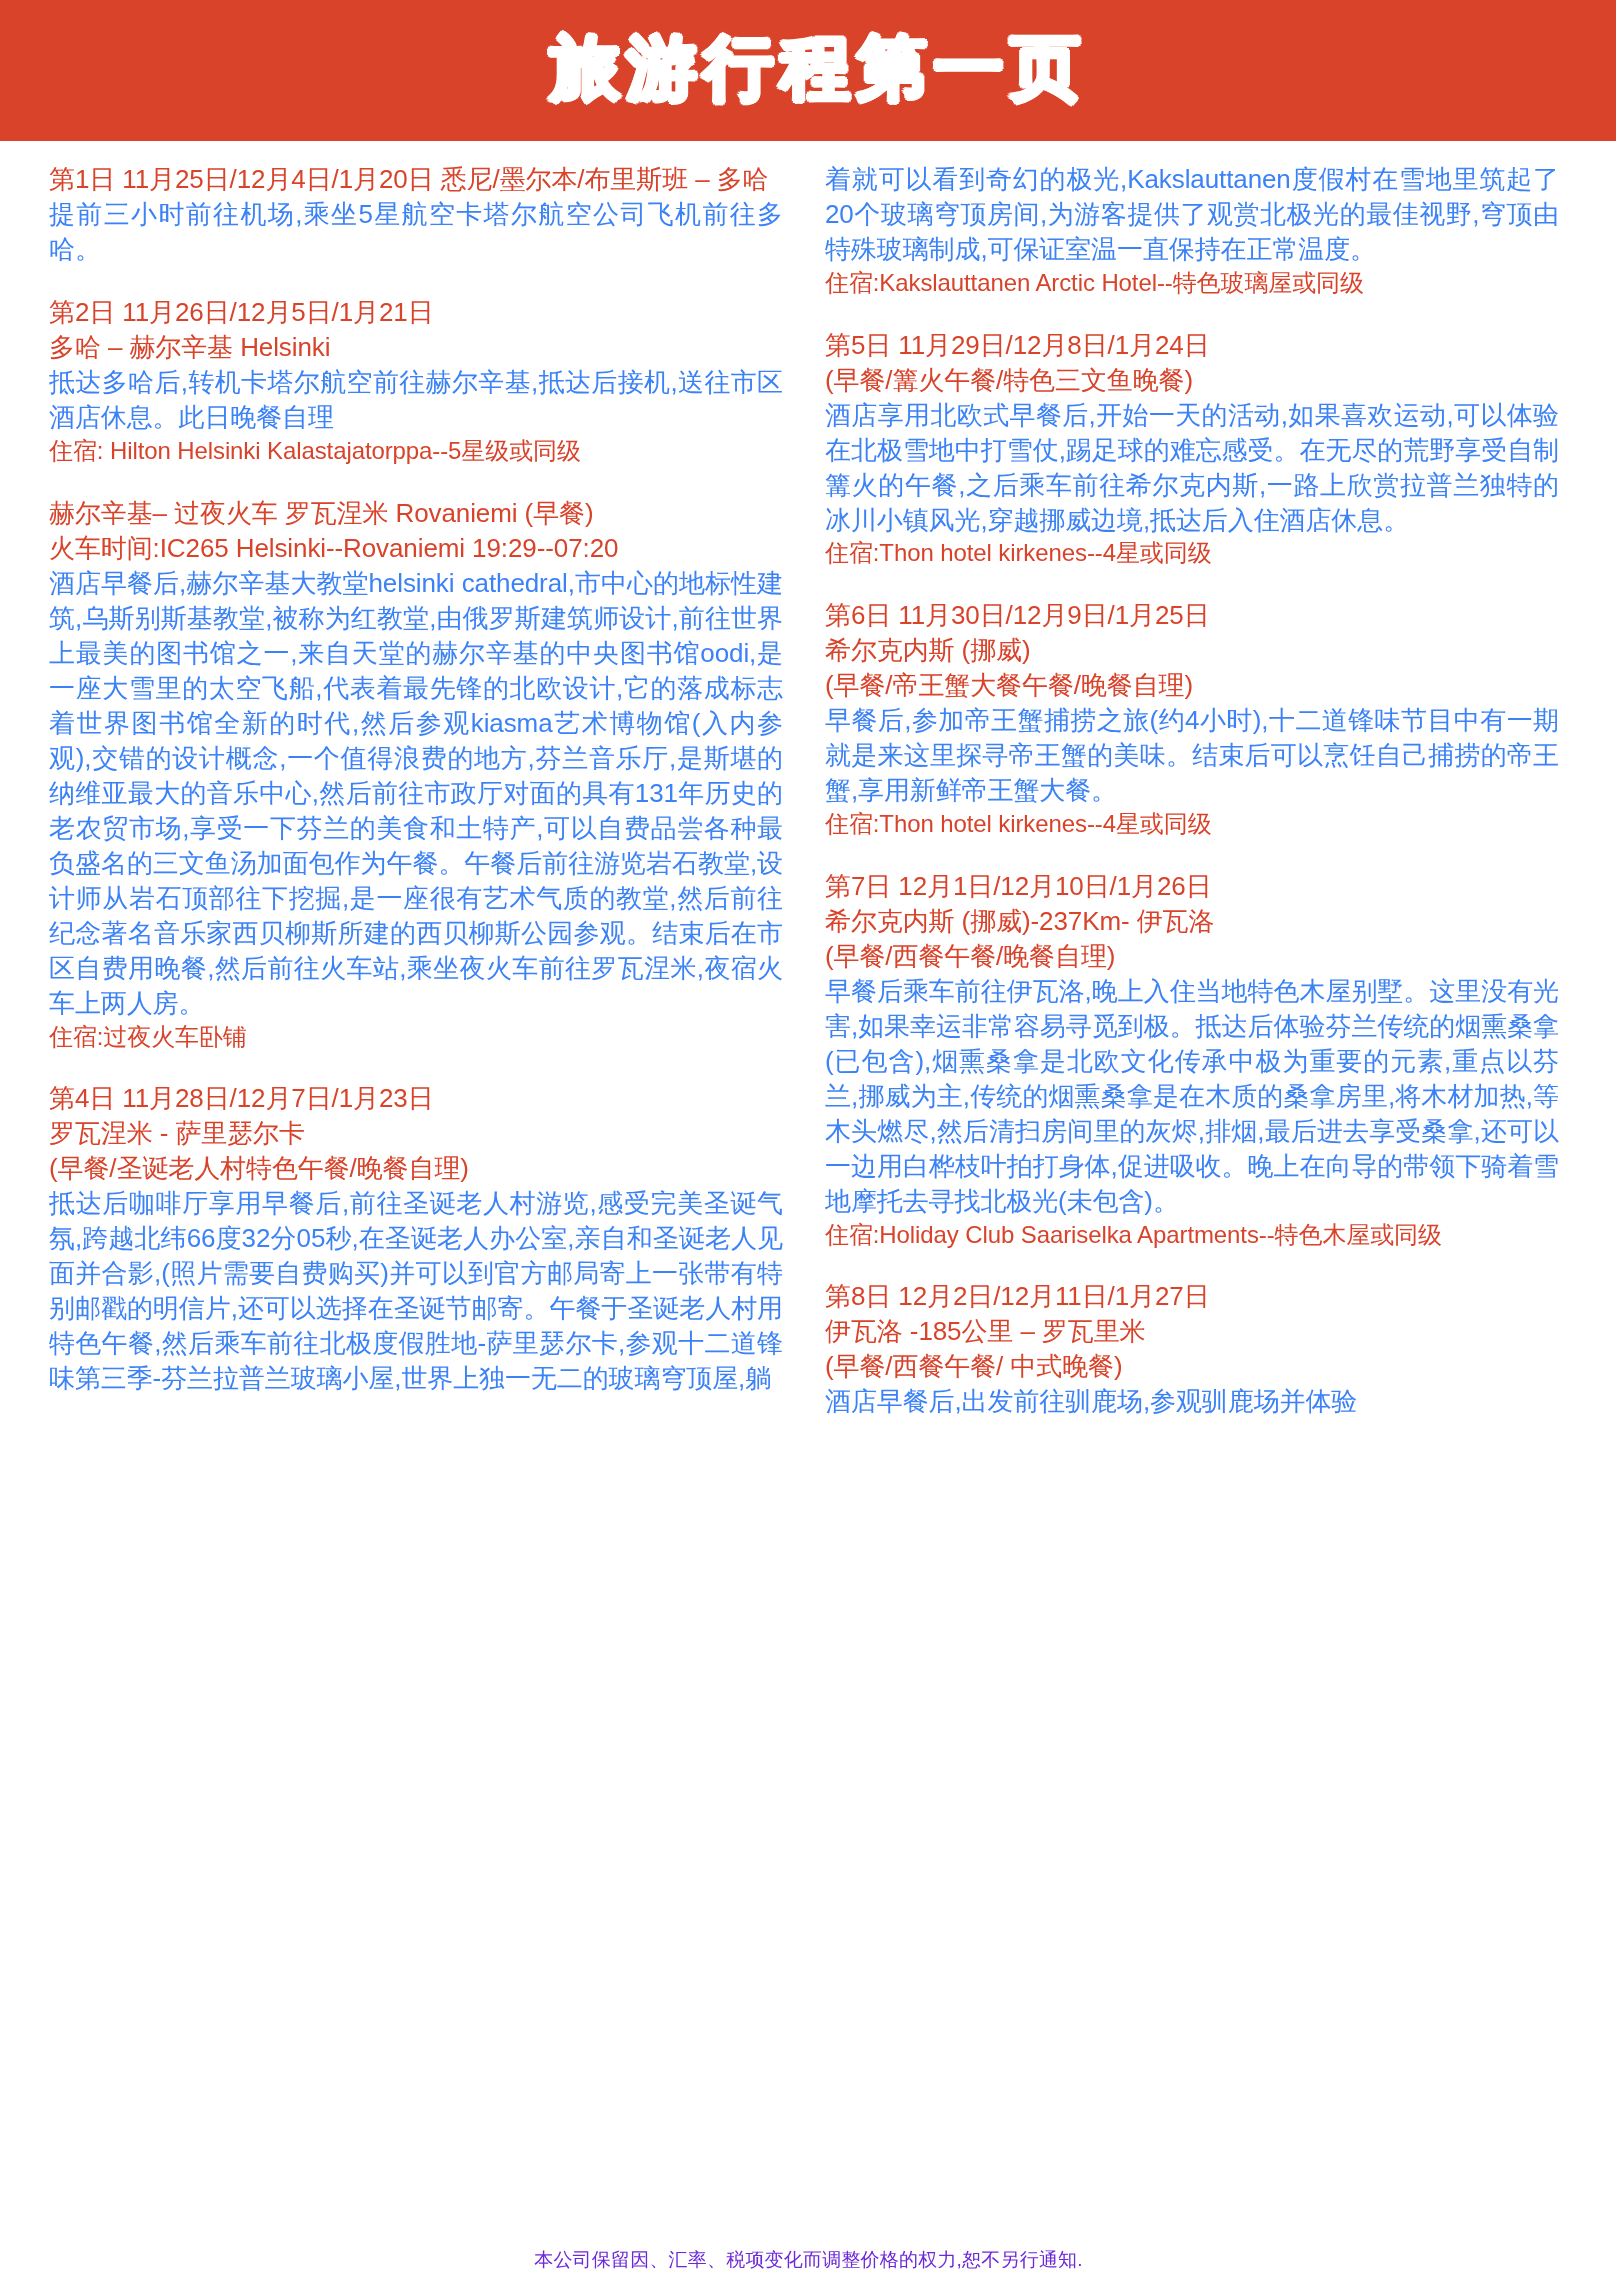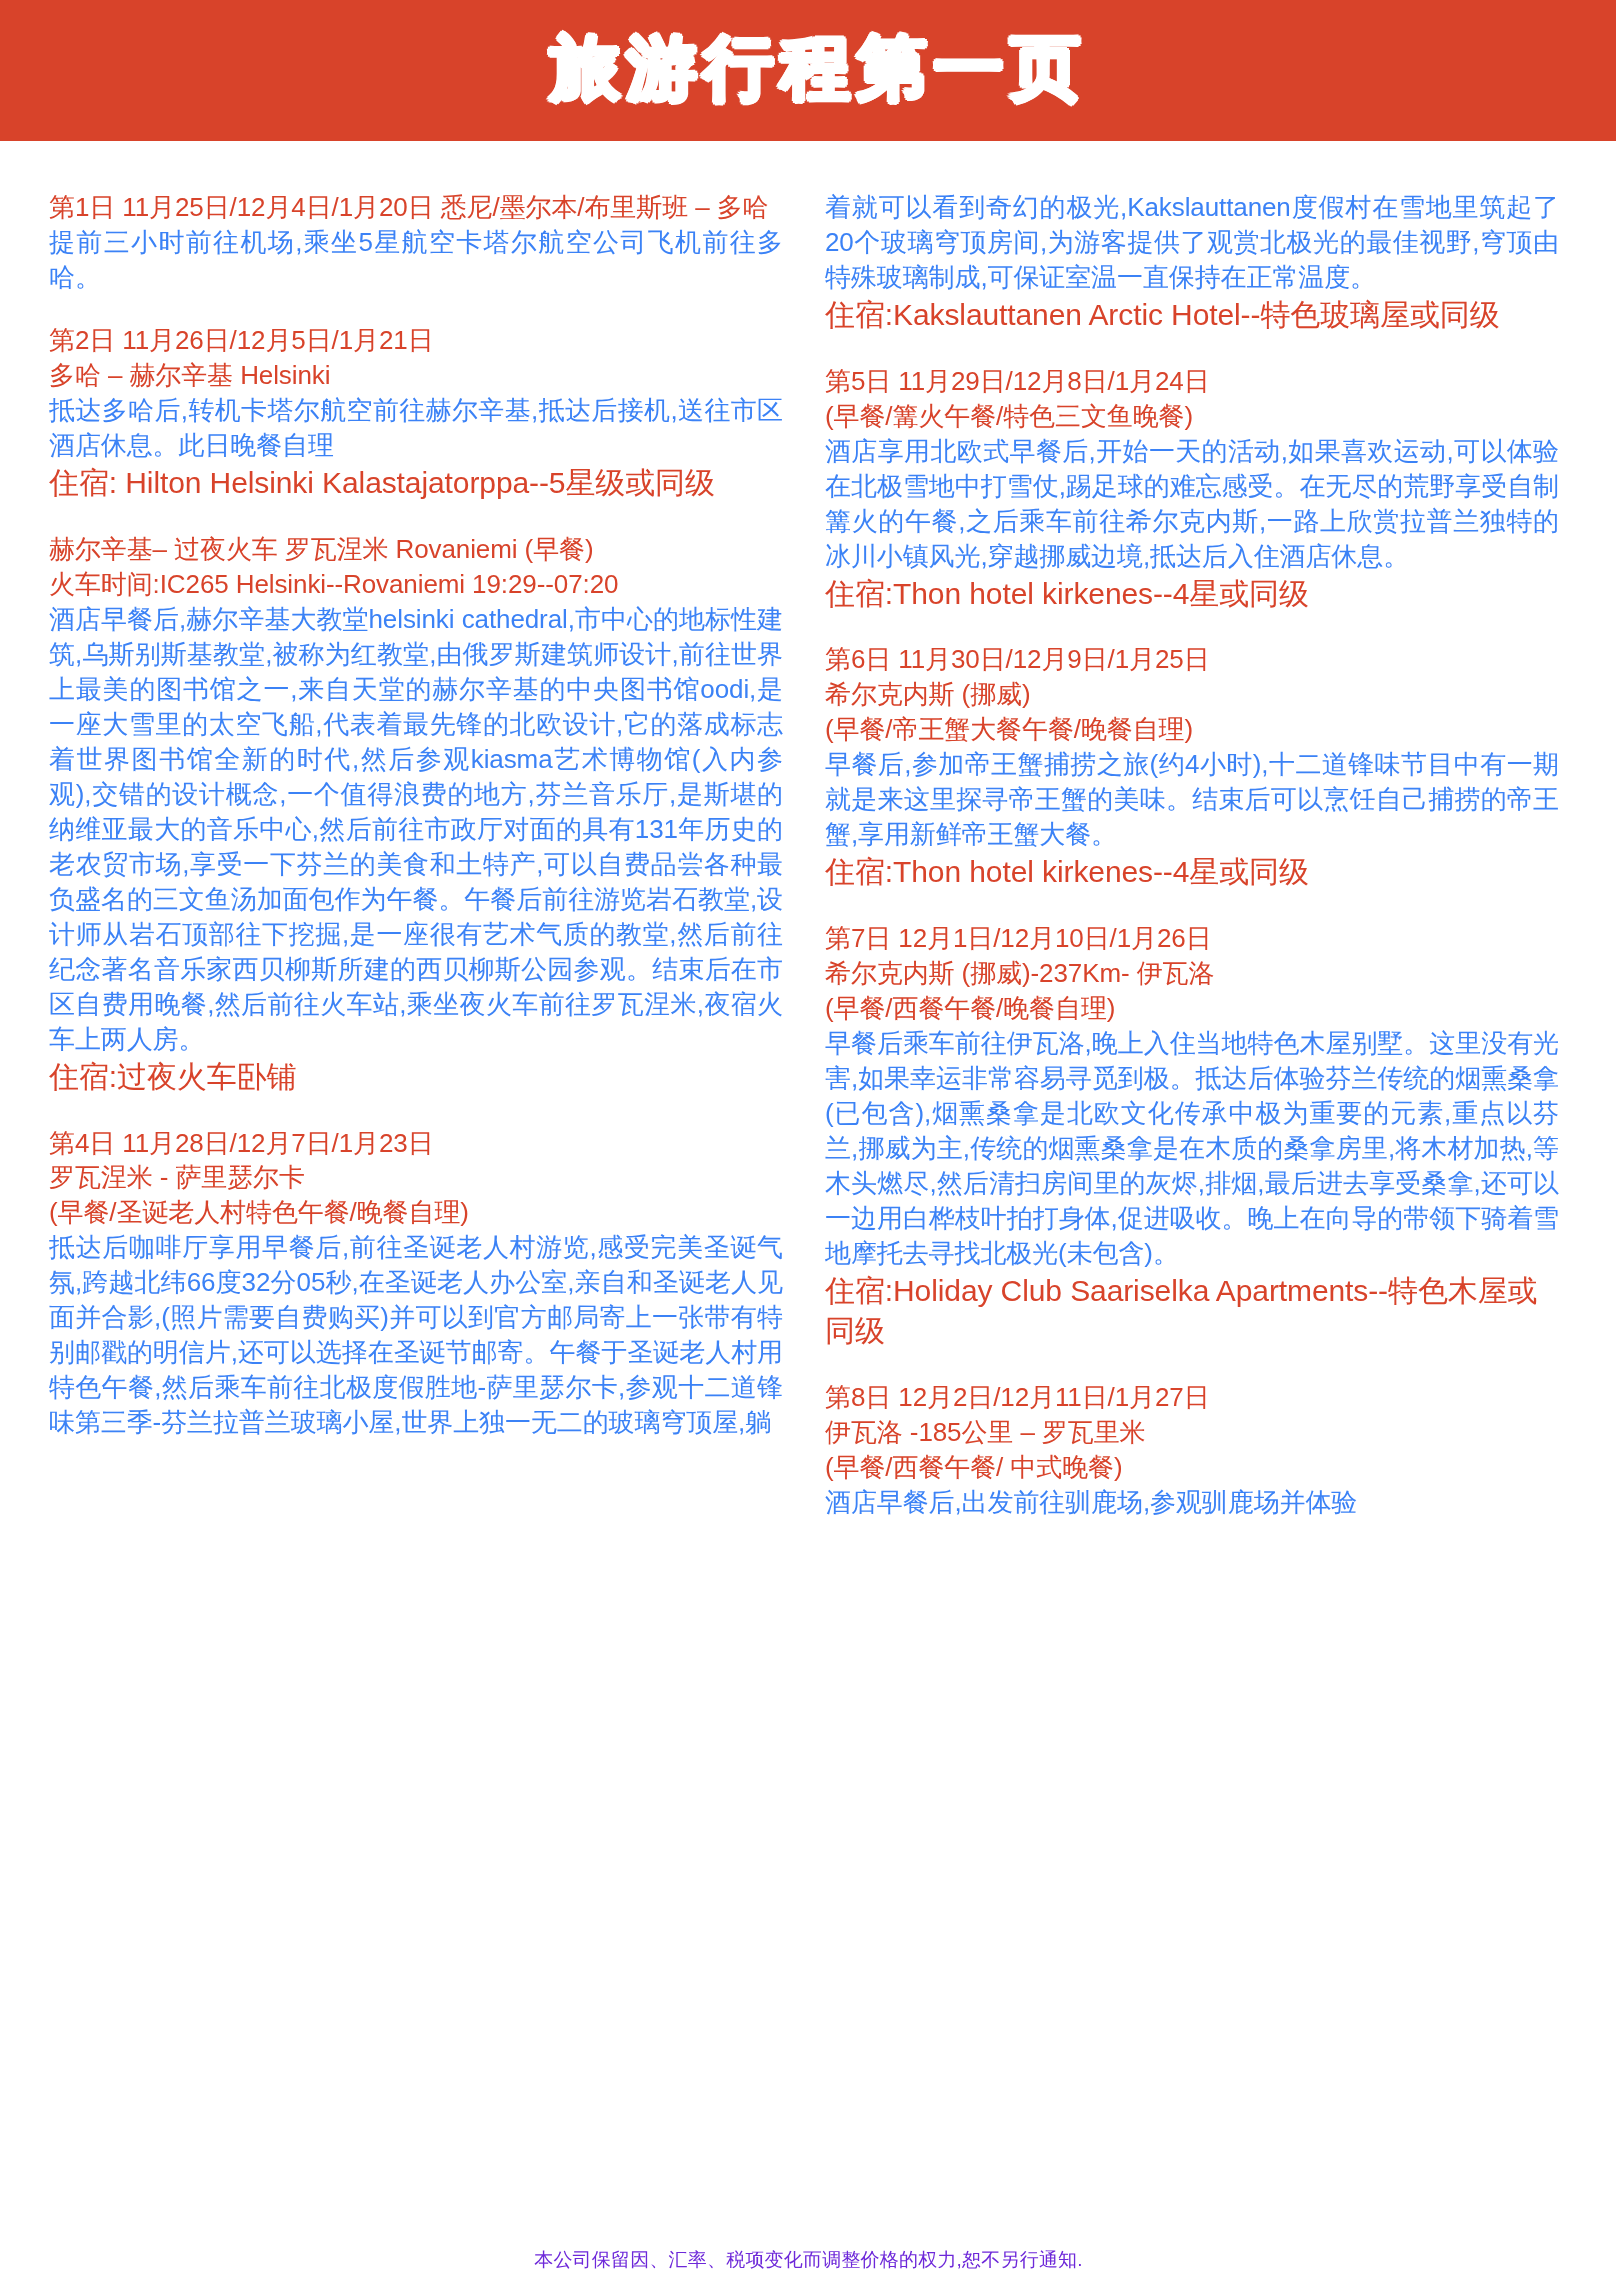--- a/index.html
+++ b/index.html
@@ -42,21 +42,20 @@
     margin-left: 20px;
   }
 
   
   .columns {
     display: flex;
     padding: 21px 49px 0 49px;
     box-sizing: border-box;
     column-gap: 42px;
     align-items: flex-start;
-    margin-top: 28px;
   }
   .col {
     width: 734px;
     flex: 0 0 734px;
   }
 
   .day-block {
     margin-bottom: 28.5px;
   }
   .day-block:last-child { margin-bottom: 0; }
@@ -73,21 +72,21 @@
     color: #3b82f6;
     font-size: 26px;
     line-height: 1.345;
     margin: 0;
     letter-spacing: -0.1px;
     text-align: justify;
     text-justify: inter-character;
   }
   .lodging {
     color: #d8432a;
-    font-size: 30px;
+    font-size: 24px;
     line-height: 1.345;
     margin: 0;
     letter-spacing: -0.1px;
   }
 
   
   .footer {
     position: absolute;
     left: 0;
     bottom: 13.3px;

